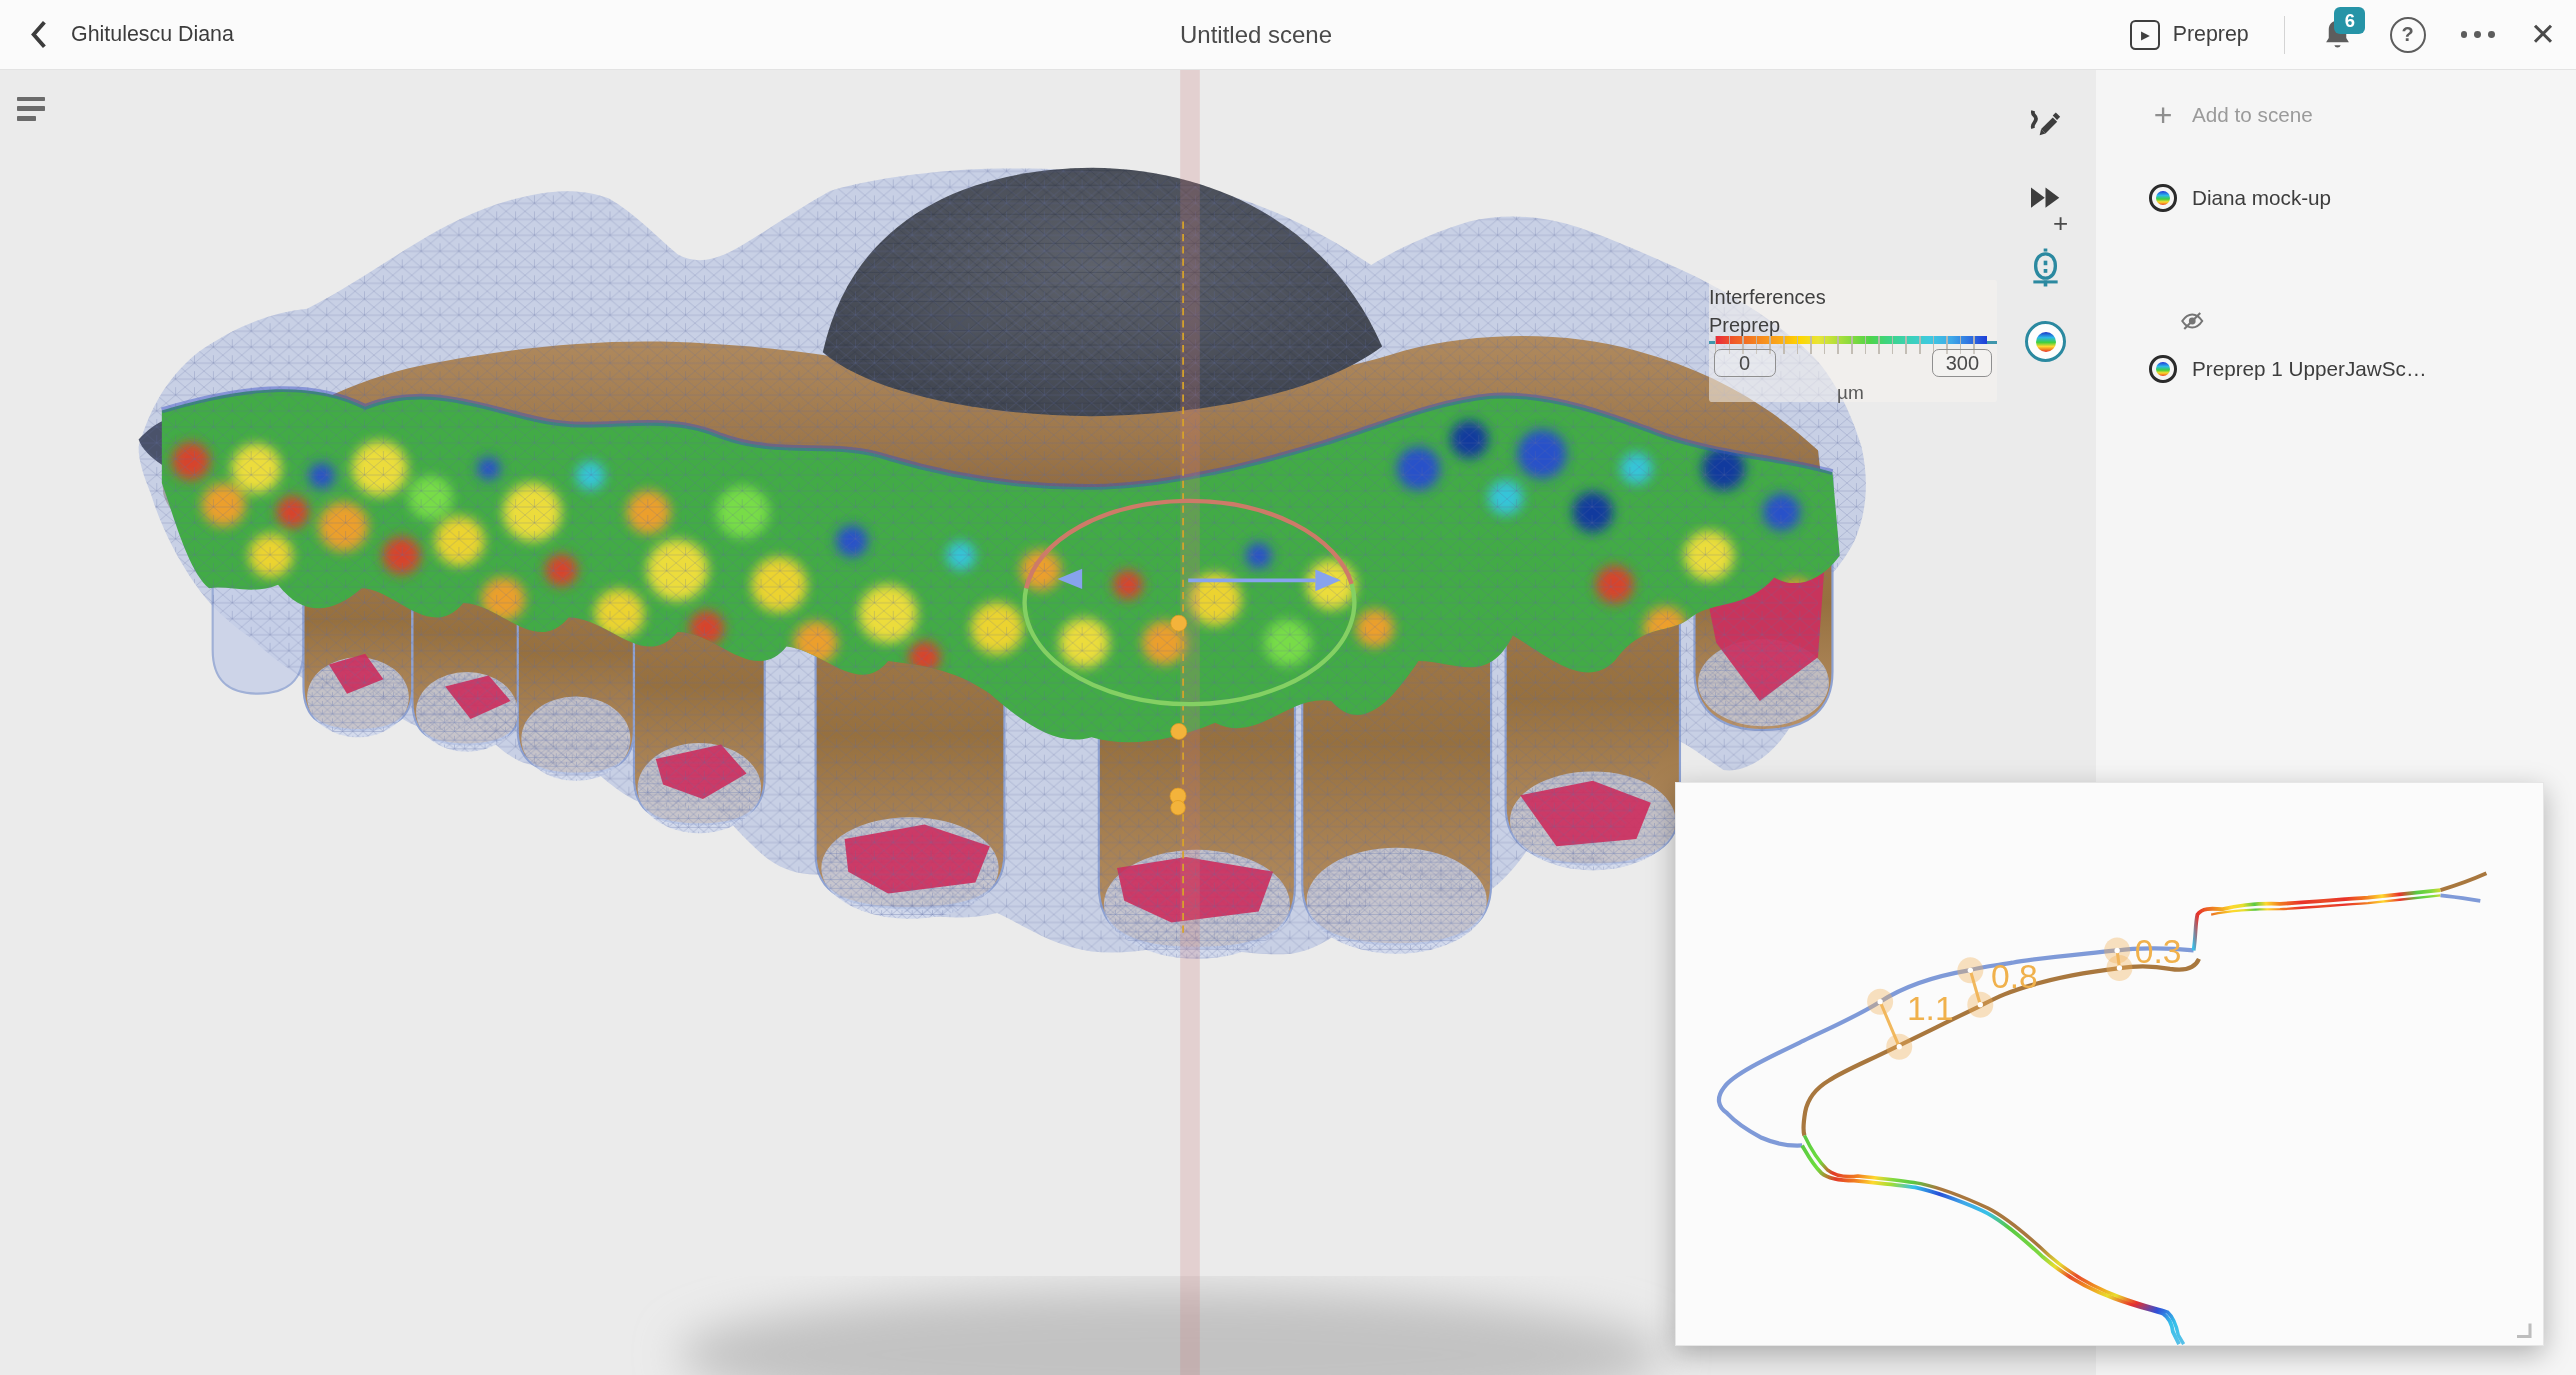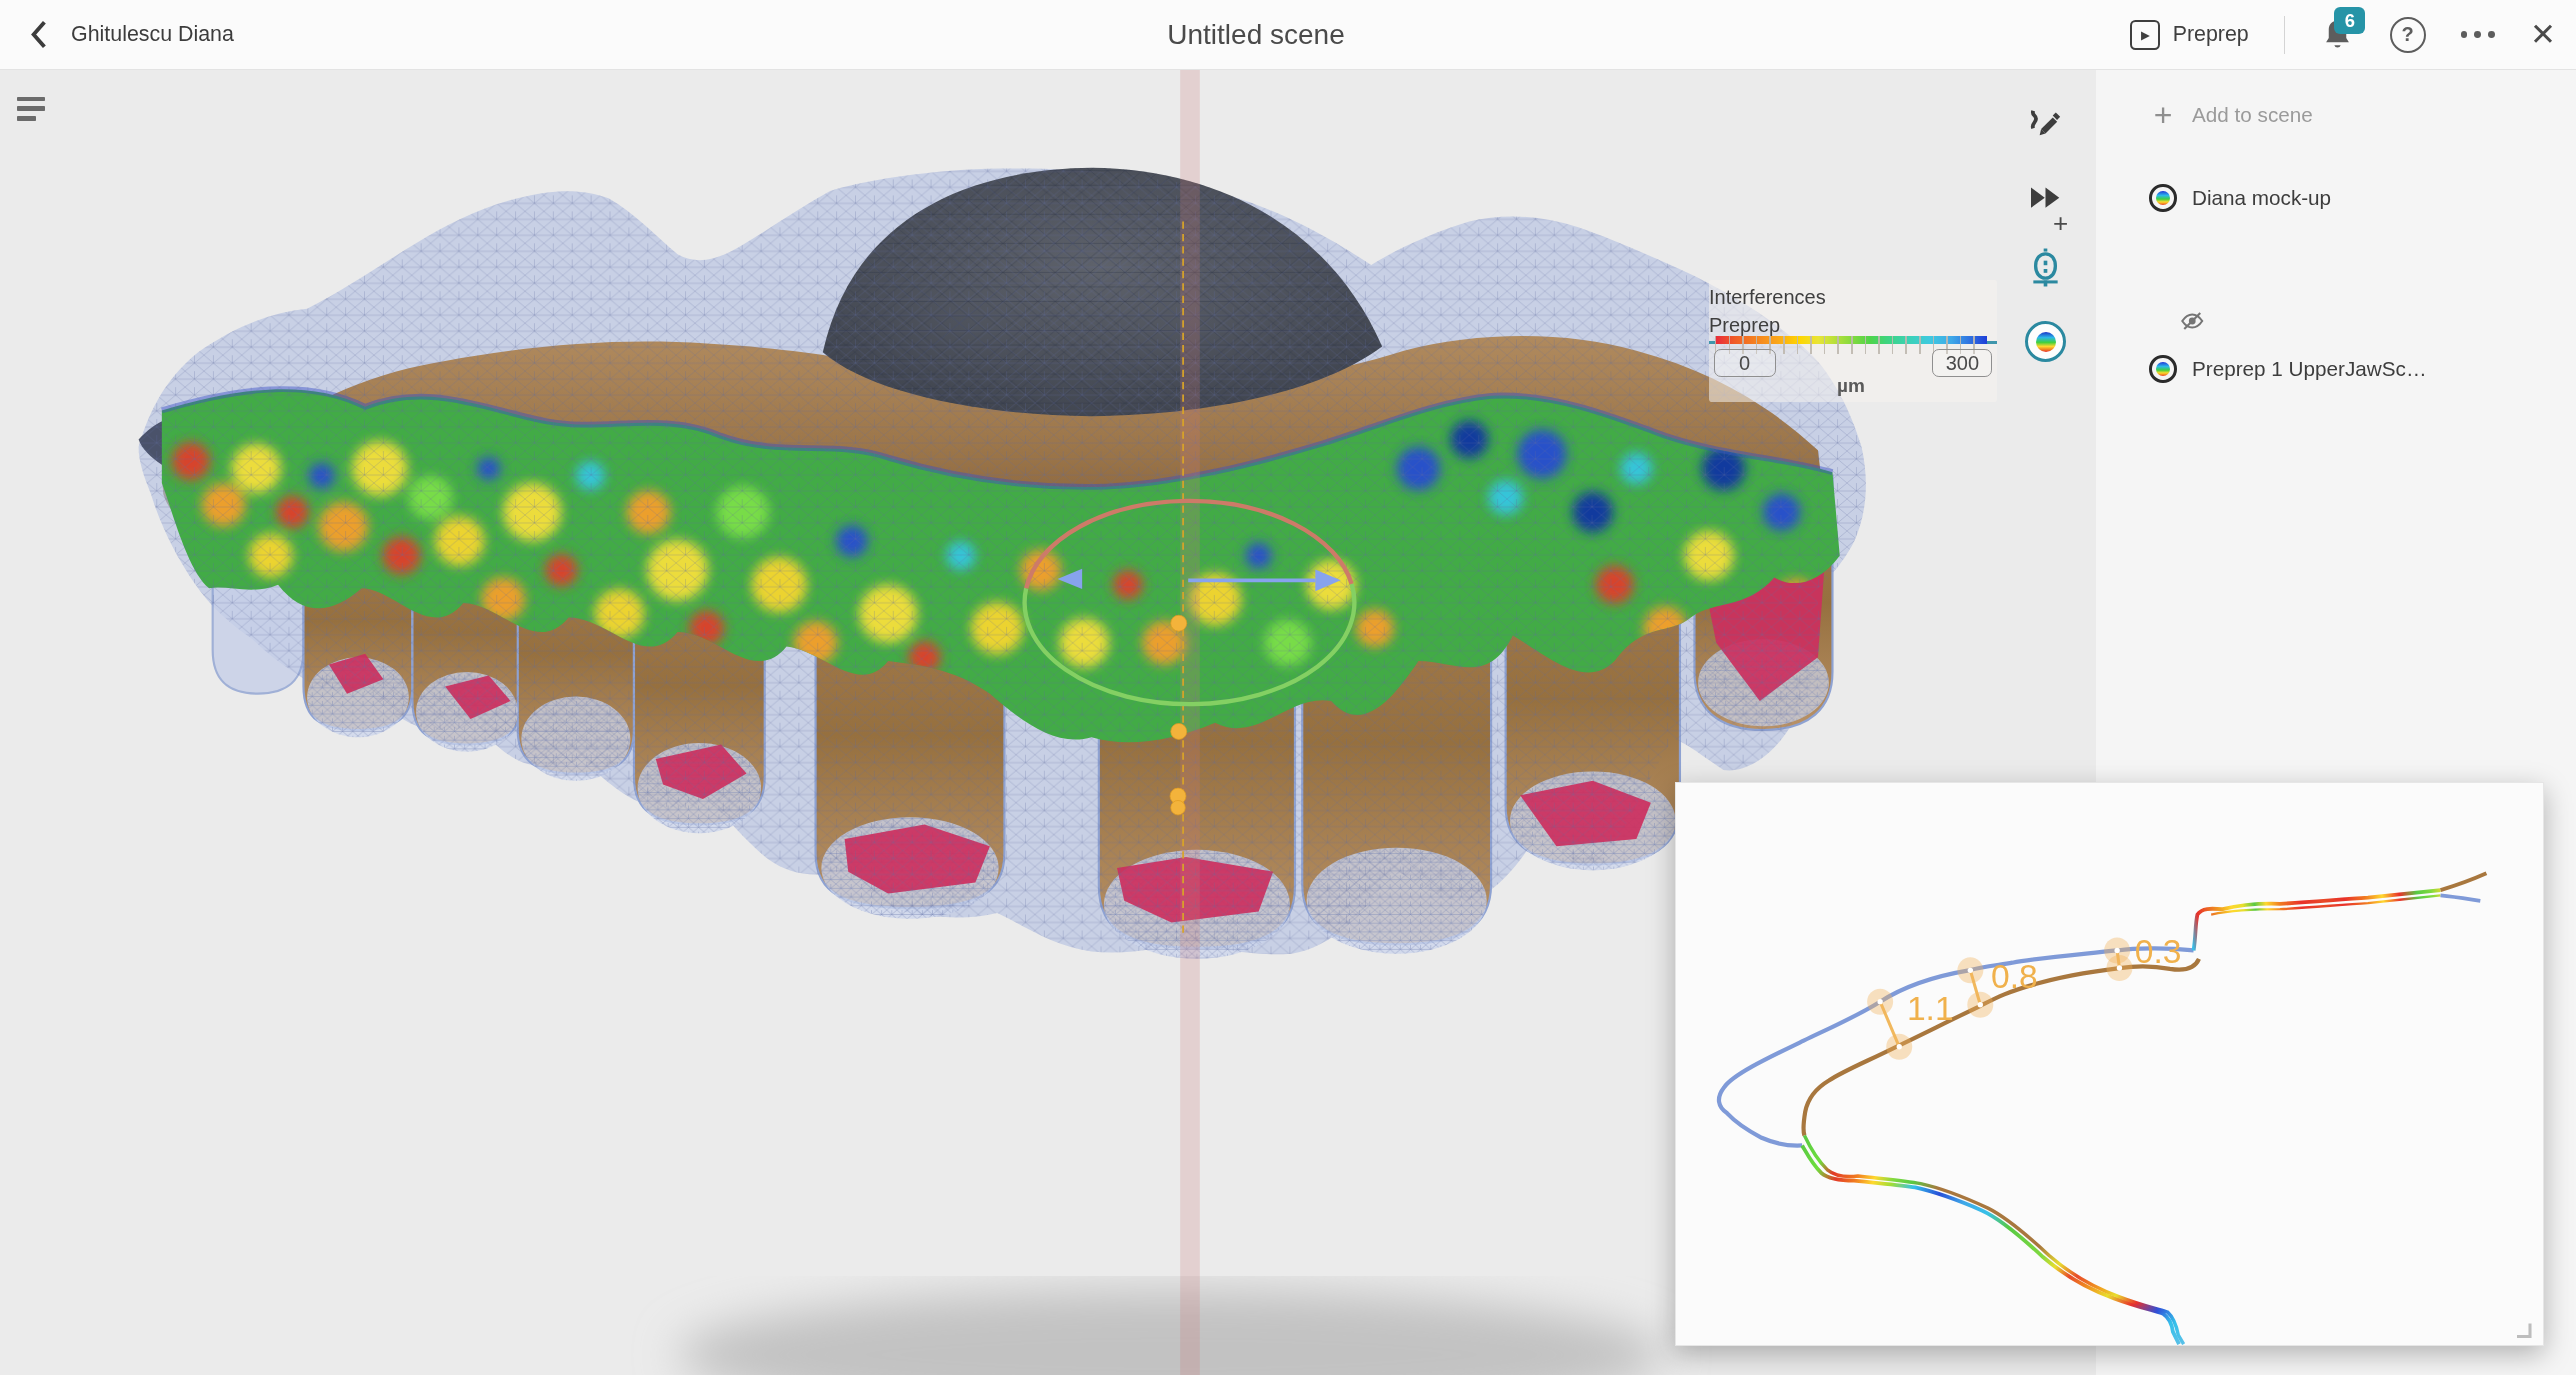--- a/index.html
+++ b/index.html
@@ -5,21 +5,21 @@
   html,body{margin:0;padding:0;background:#dcdcdc;}
   .app{position:relative;width:2576px;height:1375px;overflow:hidden;
        font-family:"Liberation Sans", sans-serif;background:#14532d;}
   
   .topbar{position:absolute;left:0;top:0;width:2576px;height:69px;background:#fbfbfb;
           border-bottom:0.8px solid #e3e3e3;z-index:40;}
   .tb-left{position:absolute;left:23px;top:0;height:69px;display:flex;align-items:center;gap:17px;}
   .tb-back{width:31px;height:31px;display:flex;align-items:center;justify-content:center;cursor:pointer;}
   .tb-name{font-size:21.4px;color:#3c3c3c;}
   .tb-title{position:absolute;left:1256px;top:0;height:69px;transform:translateX(-50%);
-            display:flex;align-items:center;font-size:28px;color:#4a4a4a;}
+            display:flex;align-items:center;font-size:24px;color:#4a4a4a;}
   .tb-right{position:absolute;right:20px;top:0;height:69px;display:flex;align-items:center;gap:35px;}
   .present{display:flex;align-items:center;gap:12.2px;cursor:pointer;}
   .present-box{width:26px;height:26px;border:2.7px solid #3f3f3f;border-radius:5.4px;
                display:flex;align-items:center;justify-content:center;font-size:11.5px;color:#3f3f3f;}
   .present-label{font-size:21.4px;color:#3f3f3f;}
   .tb-divider{width:0.8px;height:38px;background:#d4d4d4;}
   .bell-wrap{position:relative;width:35px;height:40px;cursor:pointer;}
   .badge{position:absolute;right:-10.7px;top:-7.6px;min-width:31px;height:27.5px;border-radius:6.1px;
          background:#2694a7;color:#fff;font-size:18.4px;font-weight:bold;
          display:flex;align-items:center;justify-content:center;}
@@ -54,21 +54,21 @@
     background:linear-gradient(90deg,#e8283c 0%,#f05a28 7%,#f58220 15%,#faa61a 23%,#ffd500 31%,
       #e8e437 38%,#b8e03a 44%,#7fd93f 51%,#4fd44a 57%,#3ed47e 63%,#3bd2b4 71%,#3fc9e0 79%,
       #3fa8e8 87%,#2f6fe0 94%,#1f3fd8 100%);cursor:pointer;}
   .grad-ticks{position:absolute;left:6.1px;top:56px;width:272px;height:17.6px;
     background:repeating-linear-gradient(90deg,rgba(190,184,175,.9) 0 1.5px,transparent 1.5px 13.6px);}
   .legend-bottom{position:absolute;left:0;top:83px;width:100%;display:flex;align-items:center;}
   .num-box{border:1.5px solid #8f8f8f;border-radius:6.9px;height:26px;font-size:20px;color:#4a4a4a;
            display:flex;align-items:center;justify-content:center;background:rgba(255,255,255,.18);cursor:text;}
   .num-box.min{position:absolute;left:4.6px;width:60px;}
   .num-box.max{position:absolute;right:4.6px;width:58px;}
-  .unit{position:absolute;left:128px;top:12px;font-size:19px;color:#5a5a5a;font-weight:bold;}
+  .unit{position:absolute;left:128px;top:19px;font-size:19px;color:#5a5a5a;}
   
   .rpanel{position:absolute;left:2096px;top:69px;width:480px;height:1306px;background:#f5f5f5;}
   .rp-row{position:absolute;left:0;width:100%;display:flex;align-items:center;cursor:pointer;}
   .rp-icon{position:absolute;left:50px;display:flex;align-items:center;justify-content:center;width:34px;}
   .rp-label{position:absolute;left:96px;font-size:20.7px;color:#3d3d3d;white-space:nowrap;}
   .rp-label.dim{color:#9a9a9a;}
   .plus-big{font-size:32px;font-weight:300;color:#8f8f8f;line-height:0;}
   .radio-on{width:21.4px;height:21.4px;border:3.8px solid #2b2b2b;border-radius:50%;
             display:flex;align-items:center;justify-content:center;}
   .radio-core{width:13.8px;height:13.8px;border-radius:50%;

